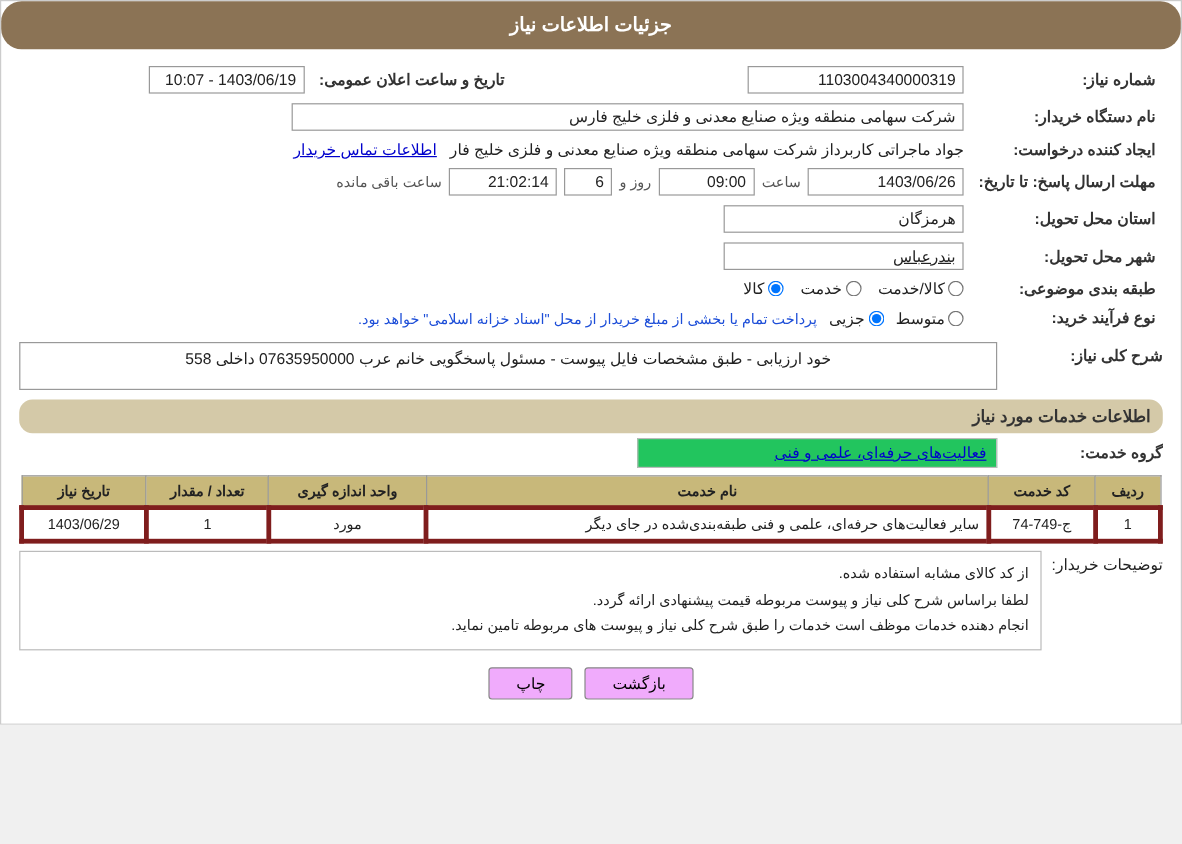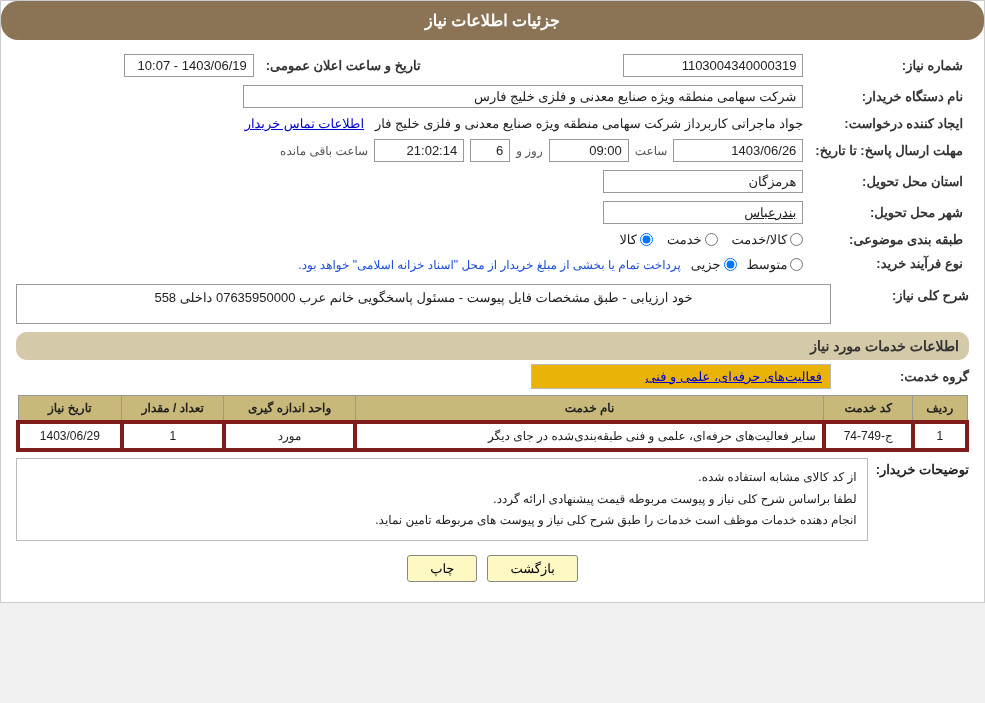--- a/index.html
+++ b/index.html
@@ -138,47 +138,47 @@
       display: flex;
       justify-content: center;
       gap: 10px;
       margin: 14px 0 10px 0;
     }
     .btn {
       padding: 5px 22px;
       font-size: 13px;
       border: 1px solid #888;
       cursor: pointer;
-      background: #fef9c3;
+      background: #f0abfc;
       border-radius: 3px;
     }
     .time-row {
       display: flex;
       align-items: center;
       gap: 6px;
       direction: rtl;
     }
     .small-label { font-size: 12px; color: #555; }
     .group-box {
       border: 1px solid #bbb;
       padding: 4px 8px;
       display: inline-block;
       min-width: 300px;
-      background: #eab308;
+      background: #22c55e;
       text-align: right;
     }
     .notes-section {
       display: flex;
       align-items: flex-start;
       gap: 8px;
       direction: rtl;
       margin-top: 4px;
     }
     .notes-label {
-      font-weight: bold;
+      font-weight: normal;
       white-space: nowrap;
       padding-top: 4px;
       width: 100px;
     }
   </style>
 </head>
 <body>
 
 <div class="page-wrapper">
 

